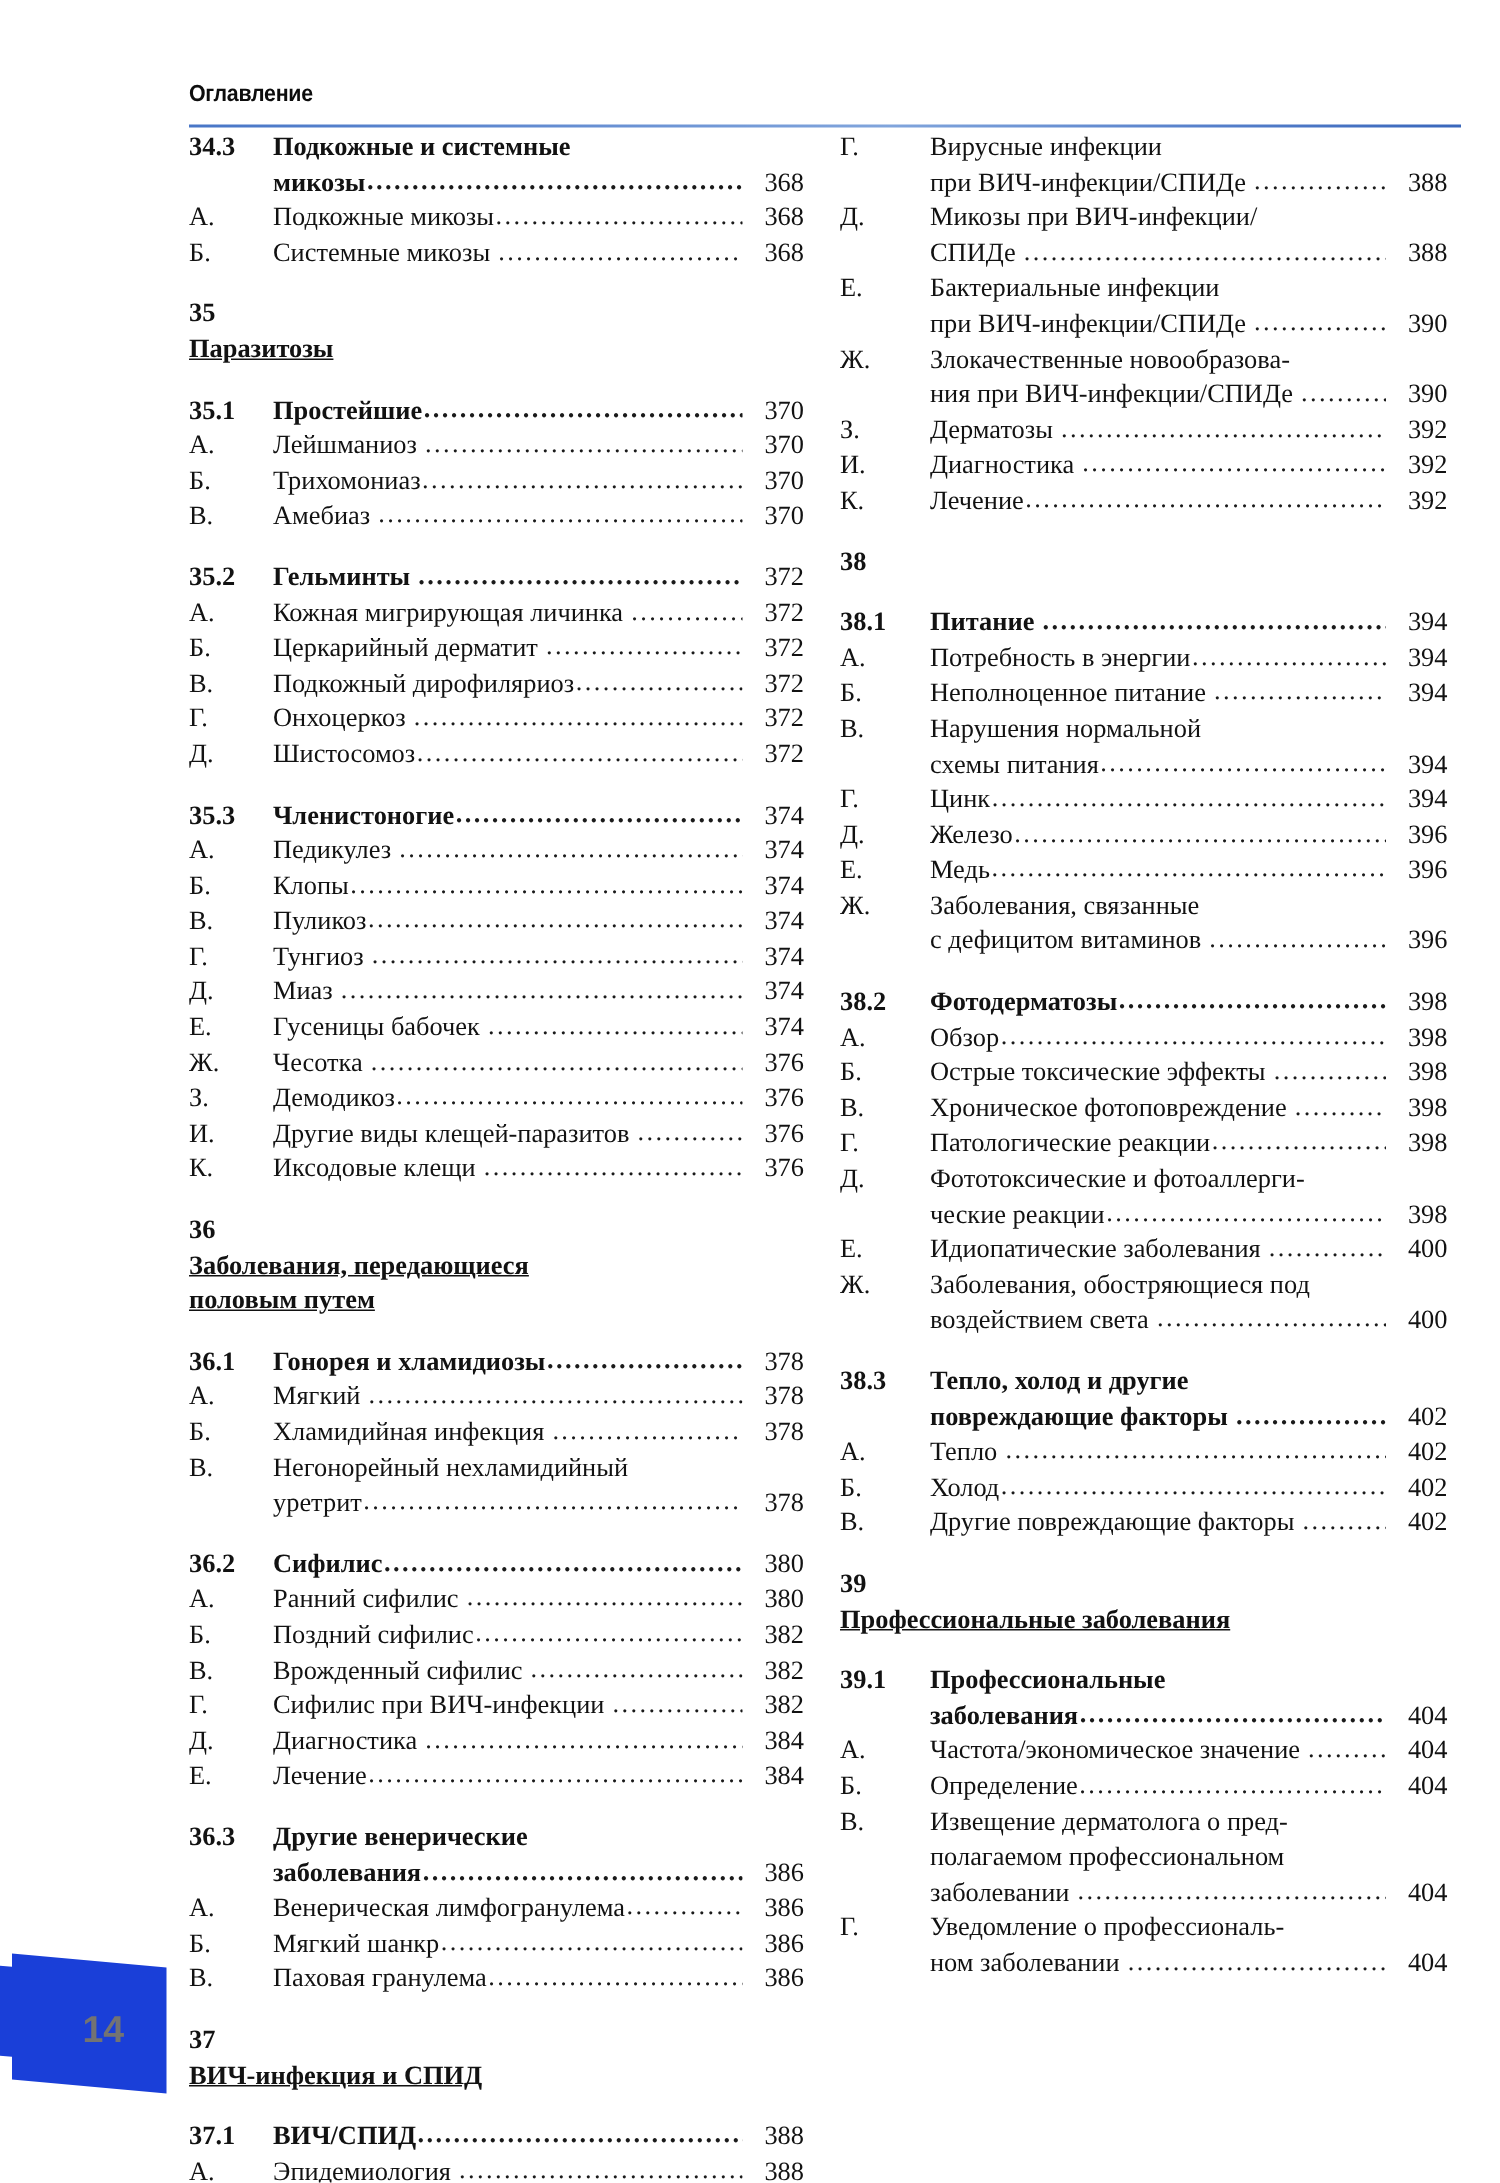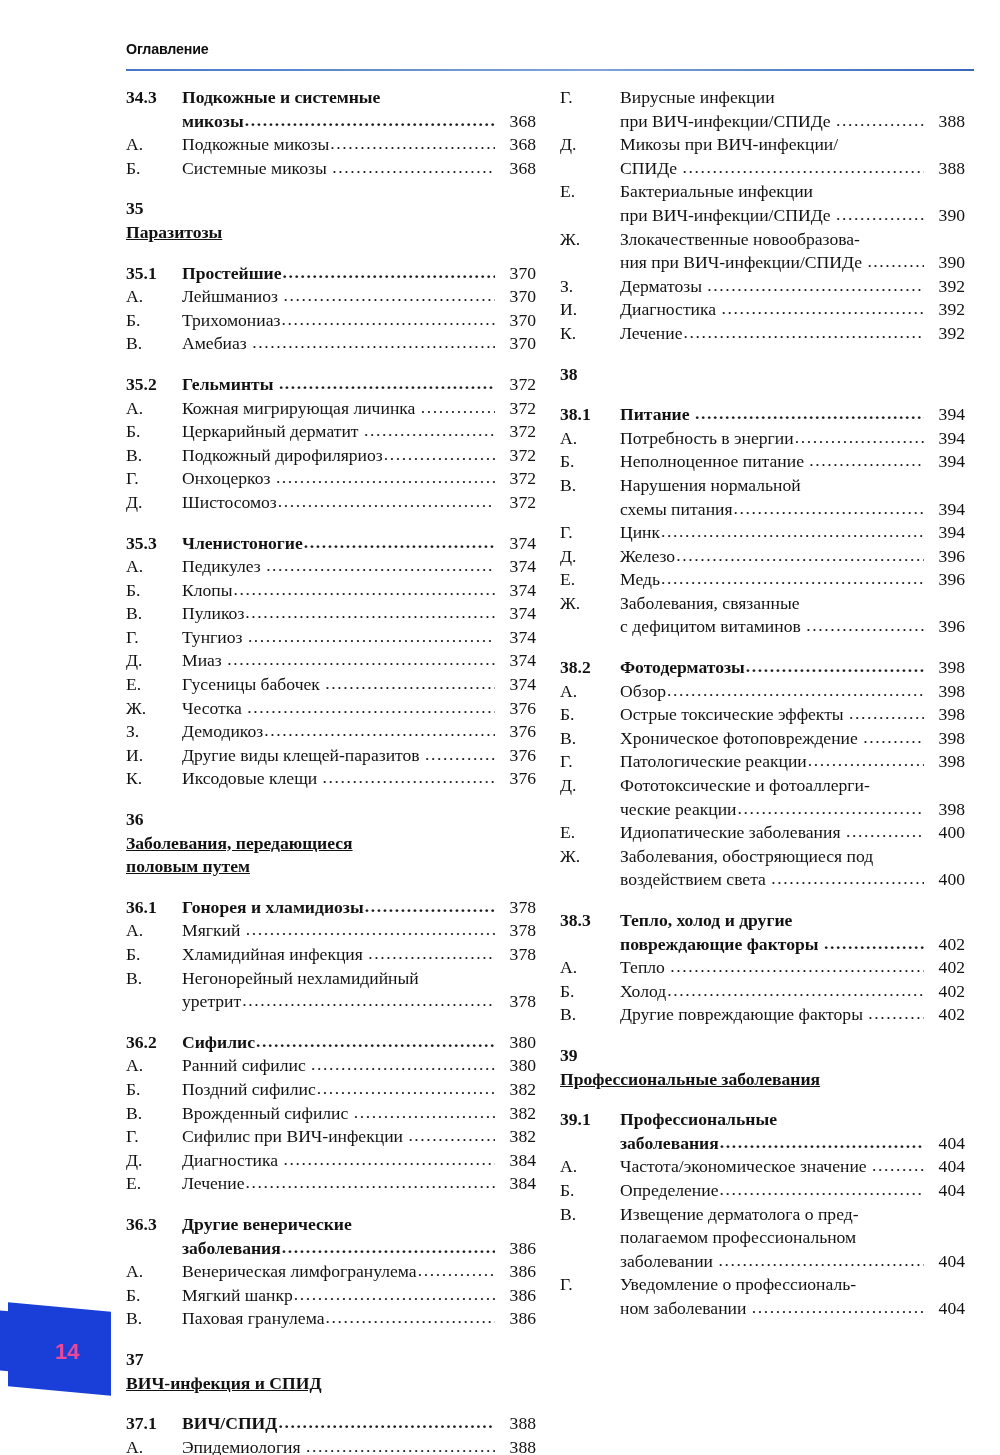--- a/index.html
+++ b/index.html
@@ -13,21 +13,21 @@
     position: relative;
     font-family: "Liberation Serif", serif;
     color: #121212;
     overflow: hidden;
   }
 
   
   #page-header {
     position: absolute;
     left: 126px;
-    top: 40px;
+    top: 54px;
     width: 848px;
   }
   #header-title {
     font-family: "Liberation Sans", sans-serif;
     font-weight: bold;
     font-size: 15.5px;
     letter-spacing: -0.2px;
     transform: scaleX(0.92);
     transform-origin: left center;
     color: #0d0d0d;
@@ -125,22 +125,22 @@
     height: 60px;
     background: #1a3fd8;
     transform: skewY(5.2deg);
   }
   #page-tab-number {
     position: absolute;
     left: 55px;
     top: 1339px;
     font-family: "Liberation Sans", sans-serif;
     font-weight: bold;
-    font-size: 22px;
-    color: #ec4899;
+    font-size: 25px;
+    color: #737373;
     z-index: 3;
   }
 </style>
 </head>
 <body>
 
 <div id="page-header">
   <div id="header-title">Оглавление</div>
   <div id="header-rule"></div>
 </div>

